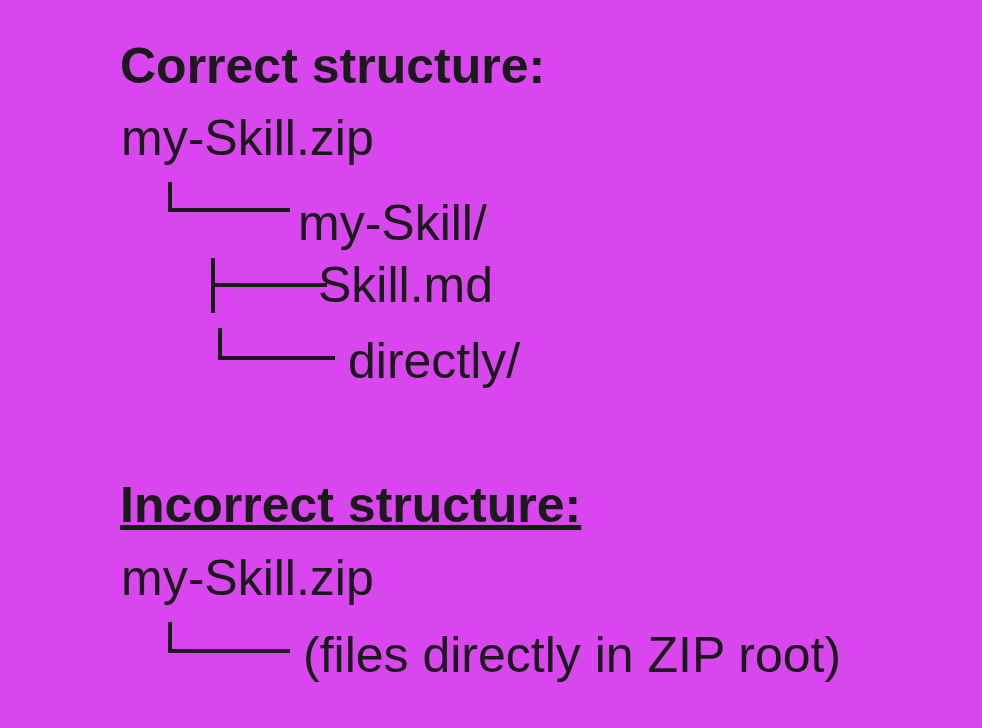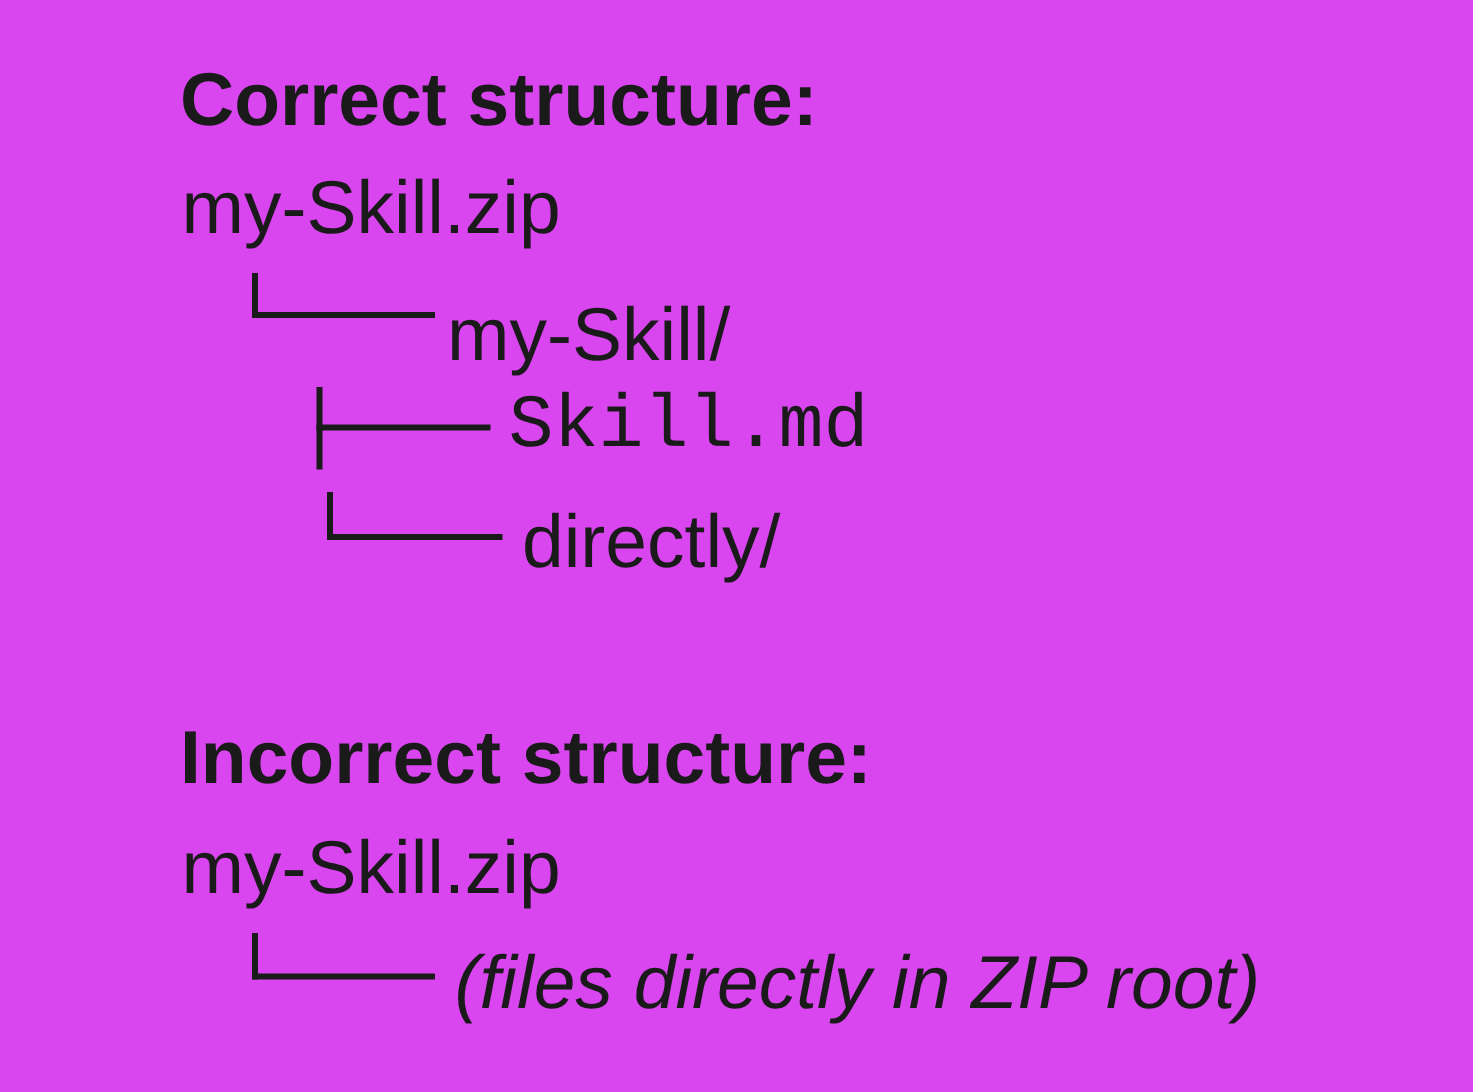--- a/index.html
+++ b/index.html
@@ -42,27 +42,27 @@
     width: 100%; height: 4px;
     background: #1a1a1a;
   }
 
   
   #h1    { left: 120px; top: 41px;  }
   #root1 { left: 121px; top: 113px; }
   #c1    { left: 168px; top: 182px; width: 122px; height: 30px; }
   #l1    { left: 298px; top: 198px; }
   #c2    { left: 211px; top: 258px; width: 116px; height: 55px; }
-  #l2    { left: 339px; top: 260px; font-family: Liberation Mono, monospace; }
+  #l2    { left: 318px; top: 260px; }
   #c3    { left: 218px; top: 328px; width: 117px; height: 32px; }
   #l3    { left: 348px; top: 336px; }
-  #h2    { left: 120px; top: 480px; }
+  #h2    { left: 120px; top: 480px; text-decoration: underline; }
   #root2 { left: 121px; top: 553px; }
   #c4    { left: 168px; top: 622px; width: 122px; height: 31px; }
-  #l4    { left: 303px; top: 630px; font-style: italic; }
+  #l4    { left: 303px; top: 630px; }
 </style>
 </head>
 <body>
 
 <div class="page">
 
   <section>
     <h2 id="h1" class="txt bold">Correct structure:</h2>
 
     <div id="root1" class="txt">my-Skill.zip</div>

